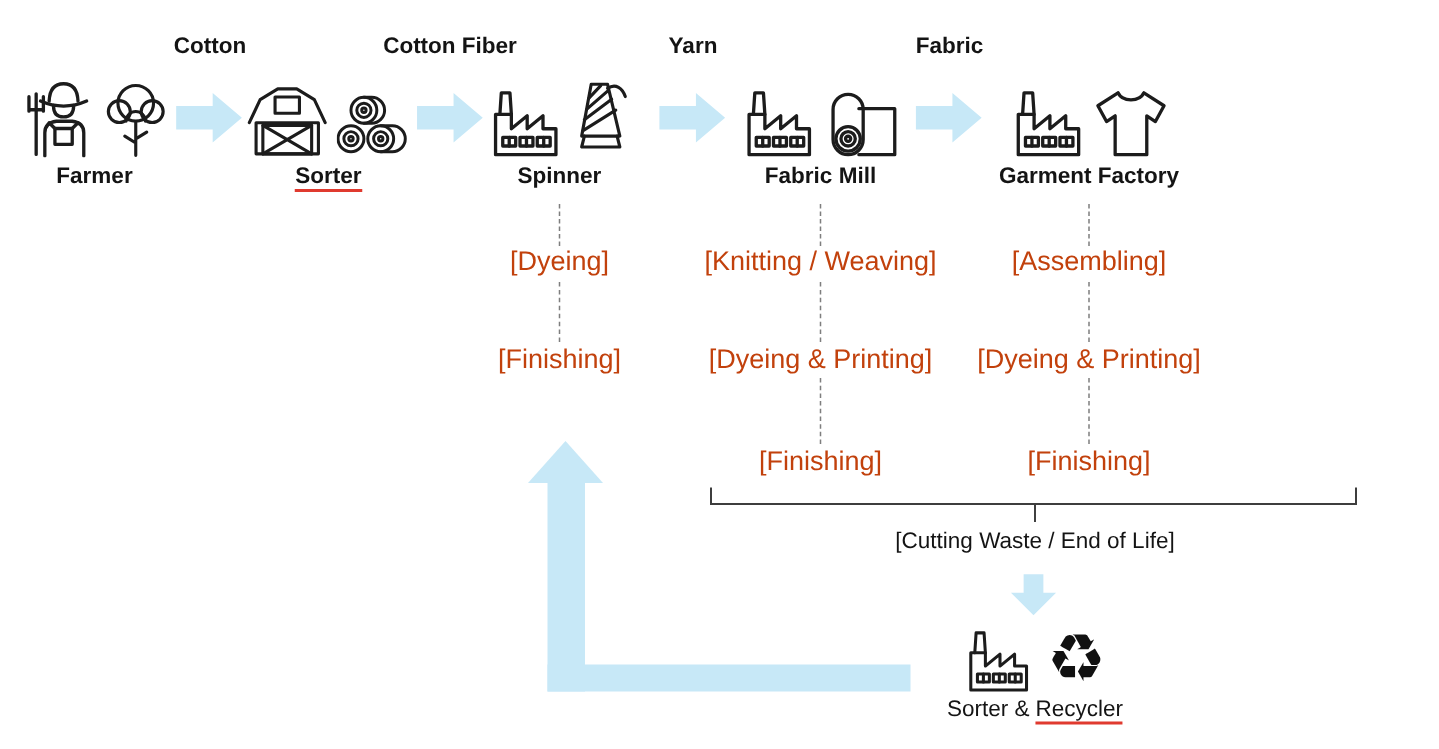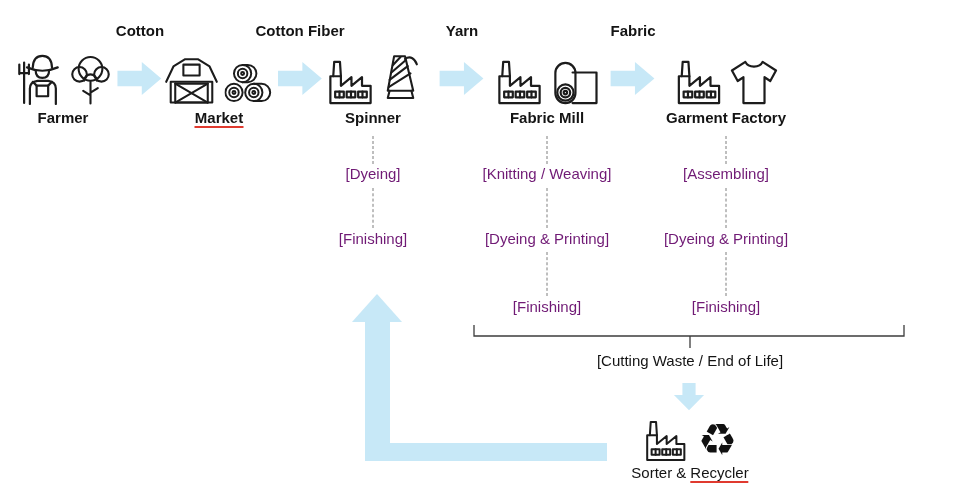--- a/index.html
+++ b/index.html
@@ -8,21 +8,21 @@
   svg.icon{display:block;}
   svg.icon *{stroke:#1c1c1c;fill:none;stroke-width:2.3;stroke-linecap:round;stroke-linejoin:round;}
   .stage{position:absolute;top:41px;transform:translateX(-50%);display:flex;flex-direction:column;align-items:center;}
   .stage .icons{height:64px;display:flex;align-items:flex-end;gap:5px;}
   .stage-label{margin-top:4px;font-size:15px;font-weight:bold;white-space:nowrap;line-height:17px;text-align:right;}
   .u-red{border-bottom:2.5px solid #e03a2f;display:inline-block;padding-bottom:0px;}
   .flow{position:absolute;top:22px;transform:translateX(-50%);display:flex;flex-direction:column;align-items:center;}
   .flow-label{font-size:15px;font-weight:bold;white-space:nowrap;line-height:17px;}
   .flow svg{margin-top:21px;}
   .dash{position:absolute;width:0;border-left:1.6px dashed #7e7e7e;transform:translateX(-50%);}
-  .proc{position:absolute;transform:translateX(-50%);font-size:15px;line-height:16px;white-space:nowrap;color:#701a75;}
+  .proc{position:absolute;transform:translateX(-50%);font-size:18px;line-height:16px;white-space:nowrap;color:#c2410c;}
   .bracket{position:absolute;left:473px;top:322px;}
   .cut-label{position:absolute;left:690px;top:352px;transform:translateX(-50%);font-size:15px;white-space:nowrap;}
   .down-arrow{position:absolute;left:689px;top:382px;transform:translateX(-50%);}
   .sorter-icons{position:absolute;left:690px;top:412px;transform:translateX(-50%);display:flex;align-items:flex-end;gap:9px;height:50px;}
   .recycle{font-family:"DejaVu Sans",sans-serif;font-size:44px;line-height:44px;color:#111;}
   .sorter-label{position:absolute;left:690px;top:464px;transform:translateX(-50%);font-size:15px;font-weight:normal;white-space:nowrap;}
   .sorter-label .u-red{margin-left:4px;}
   .ret{position:absolute;background:#c7e8f7;}
   .ret-v{left:365px;top:321px;width:25px;height:140px;}
   .ret-h{left:365px;top:443px;width:242px;height:18px;}
@@ -74,21 +74,21 @@
         <circle cx="11" cy="35" r="10"></circle>
           <circle cx="11" cy="35" r="5.5"></circle>
           <circle cx="11" cy="35" r="1.7"></circle>
         <path d="M34,25 h9 a10,10 0 0 1 0,20 h-9"></path>
         <circle cx="34" cy="35" r="10"></circle>
           <circle cx="34" cy="35" r="5.5"></circle>
           <circle cx="34" cy="35" r="1.7"></circle>
       </svg>
     </div>
     <div class="stage-label">
-      <span class="u-red">Market</span>
+      <span class="u-red">Sorter</span>
     </div>
   </div>
 
   <div class="stage" style="left:373px">
     <div class="icons">
       <svg class="icon" width="50" height="46" viewBox="0 0 52 48">
         <path d="M8,18 L9,3 H15 L16,18"></path>
         <path d="M5,46 V18 H16 V28 L27,19 V28 L38,19 V28 H47 V46 Z"></path>
         <rect x="10" y="34" width="9" height="6"></rect>
           <path d="M14.5,34 V40"></path>

